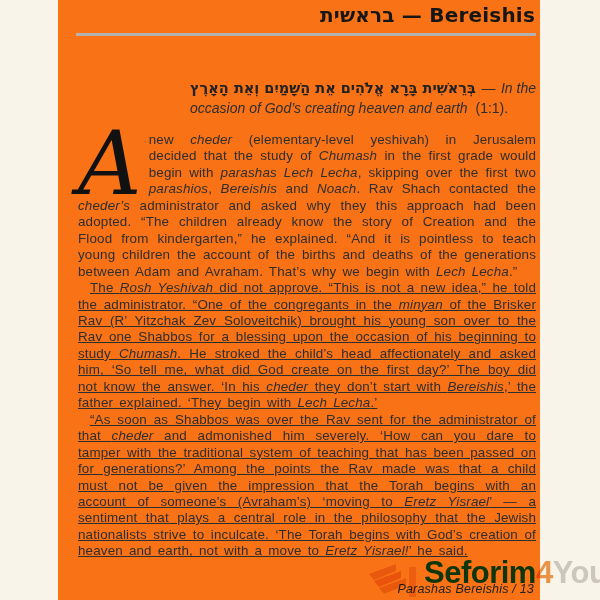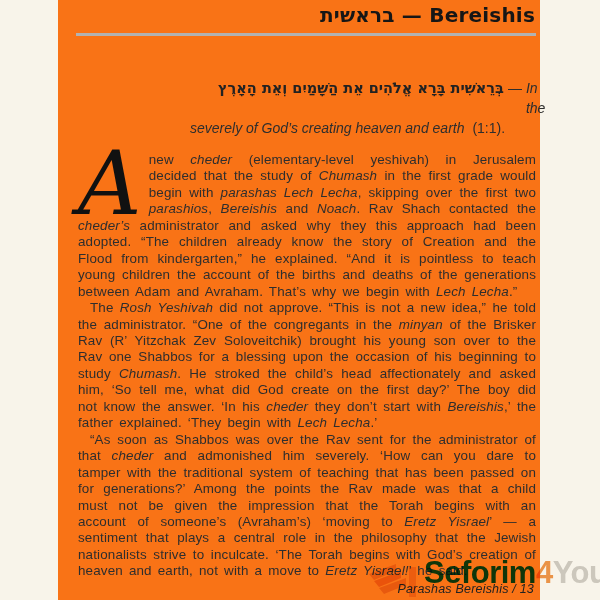--- a/index.html
+++ b/index.html
@@ -15,35 +15,35 @@
   .page-header {
     padding-top:3px; padding-right:5px; text-align:right;
     font-family:"DejaVu Sans", sans-serif;
     font-weight:bold; font-size:20px; color:#161616; letter-spacing:0.2px;
   }
   .rule { height:3px; background:#b2b2b2; margin:6px 4px 0 18px; }
   .verse {
     margin:42px 4px 0 132px; color:#2e2e2e;
     font-size:14px; line-height:20px;
   }
-  .verse-line1 { display:flex; justify-content:space-between; align-items:flex-start;margin-left:28px; }
+  .verse-line1 { display:flex; justify-content:space-between; align-items:flex-start; }
   .verse .heb {
     font-family:"DejaVu Sans", sans-serif; font-weight:bold; font-size:14.5px;
     direction:rtl; unicode-bidi:isolate; white-space:nowrap; color:#222;
   }
   .verse .dash { padding:0 4px; }
   .verse i { font-family:Liberation Sans, sans-serif; }
   .verse-line2 span { margin-left:4px;text-align:center; }
   .body-text {
     margin:14px 4px 0 20px; color:#2e2e2e;
     font-size:13.4px; line-height:16.45px; text-align:justify;
     letter-spacing:0.15px; word-spacing:2.2px;
   }
   .body-text p { margin:0; }
-  .body-text p.indent { text-indent:12px; }
+  .body-text p.indent { text-indent:12px;text-decoration:underline; }
   .dropcap {
     float:left; font-family:"DejaVu Serif", serif; font-style:italic;
     font-size:88px; line-height:64px; color:#111;
     margin:0 7px -8px 0;
   }
   .footer {
     position:absolute; right:6px; bottom:4px;
     font-style:italic; font-size:12.5px; color:#222; letter-spacing:0.2px;
   }
   .watermark {
@@ -68,21 +68,21 @@
 
   <div class="rule"></div>
 
   <div class="verse">
     <div class="verse-line1">
       <span class="heb">בְּרֵאשִׁית בָּרָא אֱלֹהִים אֵת הַשָּׁמַיִם וְאֵת הָאָרֶץ</span>
       <span class="dash">—</span>
       <i>In the</i>
     </div>
     <div class="verse-line2">
-      <i>severely of God’s creating heaven and earth</i>
+      <i>occasion of God’s creating heaven and earth</i>
       <span>(1:1).</span>
     </div>
   </div>
 
   <div class="body-text">
     <p><span class="dropcap">A</span><span><span>new </span><i>cheder</i><span> (elementary-level yeshivah) in Jerusalem decided that the study of </span><i>Chumash</i><span> in the first grade would begin with </span><i>parashas Lech Lecha</i><span>, skipping over the first two </span><i>parashios</i><span>, </span><i>Bereishis</i><span> and </span><i>Noach</i><span>. Rav Shach contacted the </span><i>cheder’s</i><span> administrator and asked why they this approach had been adopted. “The children already know the story of Creation and the Flood from kindergarten,” he explained. “And it is pointless to teach young children the account of the births and deaths of the generations between Adam and Avraham. That’s why we begin with </span><i>Lech Lecha</i><span>.”</span></span></p>
     <p class="indent"><span>The </span><i>Rosh Yeshivah</i><span> did not approve. “This is not a new idea,” he told the administrator. “One of the congregants in the </span><i>minyan</i><span> of the Brisker Rav (R’ Yitzchak Zev Soloveitchik) brought his young son over to the Rav one Shabbos for a blessing upon the occasion of his beginning to study </span><i>Chumash</i><span>. He stroked the child’s head affectionately and asked him, ‘So tell me, what did God create on the first day?’ The boy did not know the answer. ‘In his </span><i>cheder</i><span> they don’t start with </span><i>Bereishis</i><span>,’ the father explained. ‘They begin with </span><i>Lech Lecha</i><span>.’</span></p>
     <p class="indent"><span>“As soon as Shabbos was over the Rav sent for the administrator of that </span><i>cheder</i><span> and admonished him severely. ‘How can you dare to tamper with the traditional system of teaching that has been passed on for generations?’ Among the points the Rav made was that a child must not be given the impression that the Torah begins with an account of someone’s (Avraham’s) ‘moving to </span><i>Eretz Yisrael</i><span>’ — a sentiment that plays a central role in the philosophy that the Jewish nationalists strive to inculcate. ‘The Torah begins with God’s creation of heaven and earth, not with a move to </span><i>Eretz Yisrael!</i><span>’ he said.</span></p>
   </div>
 

